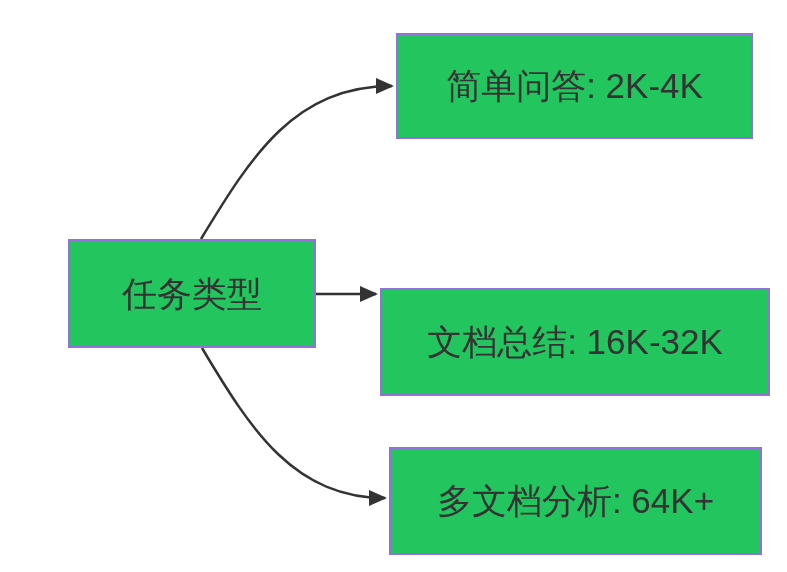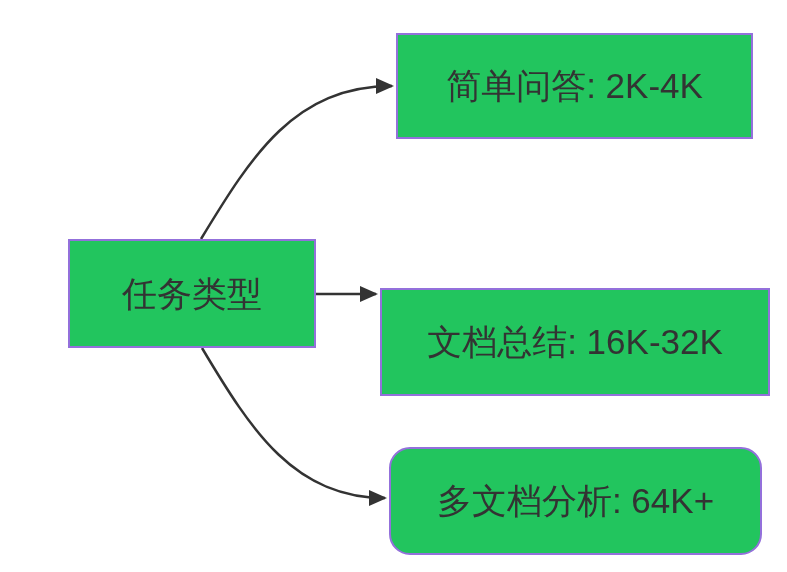--- a/index.html
+++ b/index.html
@@ -33,21 +33,21 @@
     align-items: center;
     justify-content: center;
     text-align: center;
     font-size: 35px;
     line-height: 1.2;
     white-space: nowrap;
   }
   .node-root   { left: 32px;  top: 239px; width: 248px; height: 109px; margin-left: 36px; }
   .node-top    { left: 396px; top: 33px;  width: 357px; height: 106px; }
   .node-mid    { left: 380px; top: 240px; width: 390px; height: 108px; margin-top: 48px; }
-  .node-bottom { left: 389px; top: 447px; width: 373px; height: 108px; border-radius: 21px; }
+  .node-bottom { left: 389px; top: 447px; width: 373px; height: 108px; }
   .edge-path {
     fill: none;
     stroke: #333333;
     stroke-width: 2.5px;
   }
 </style>
 </head>
 <body>
 
 <div class="canvas">

